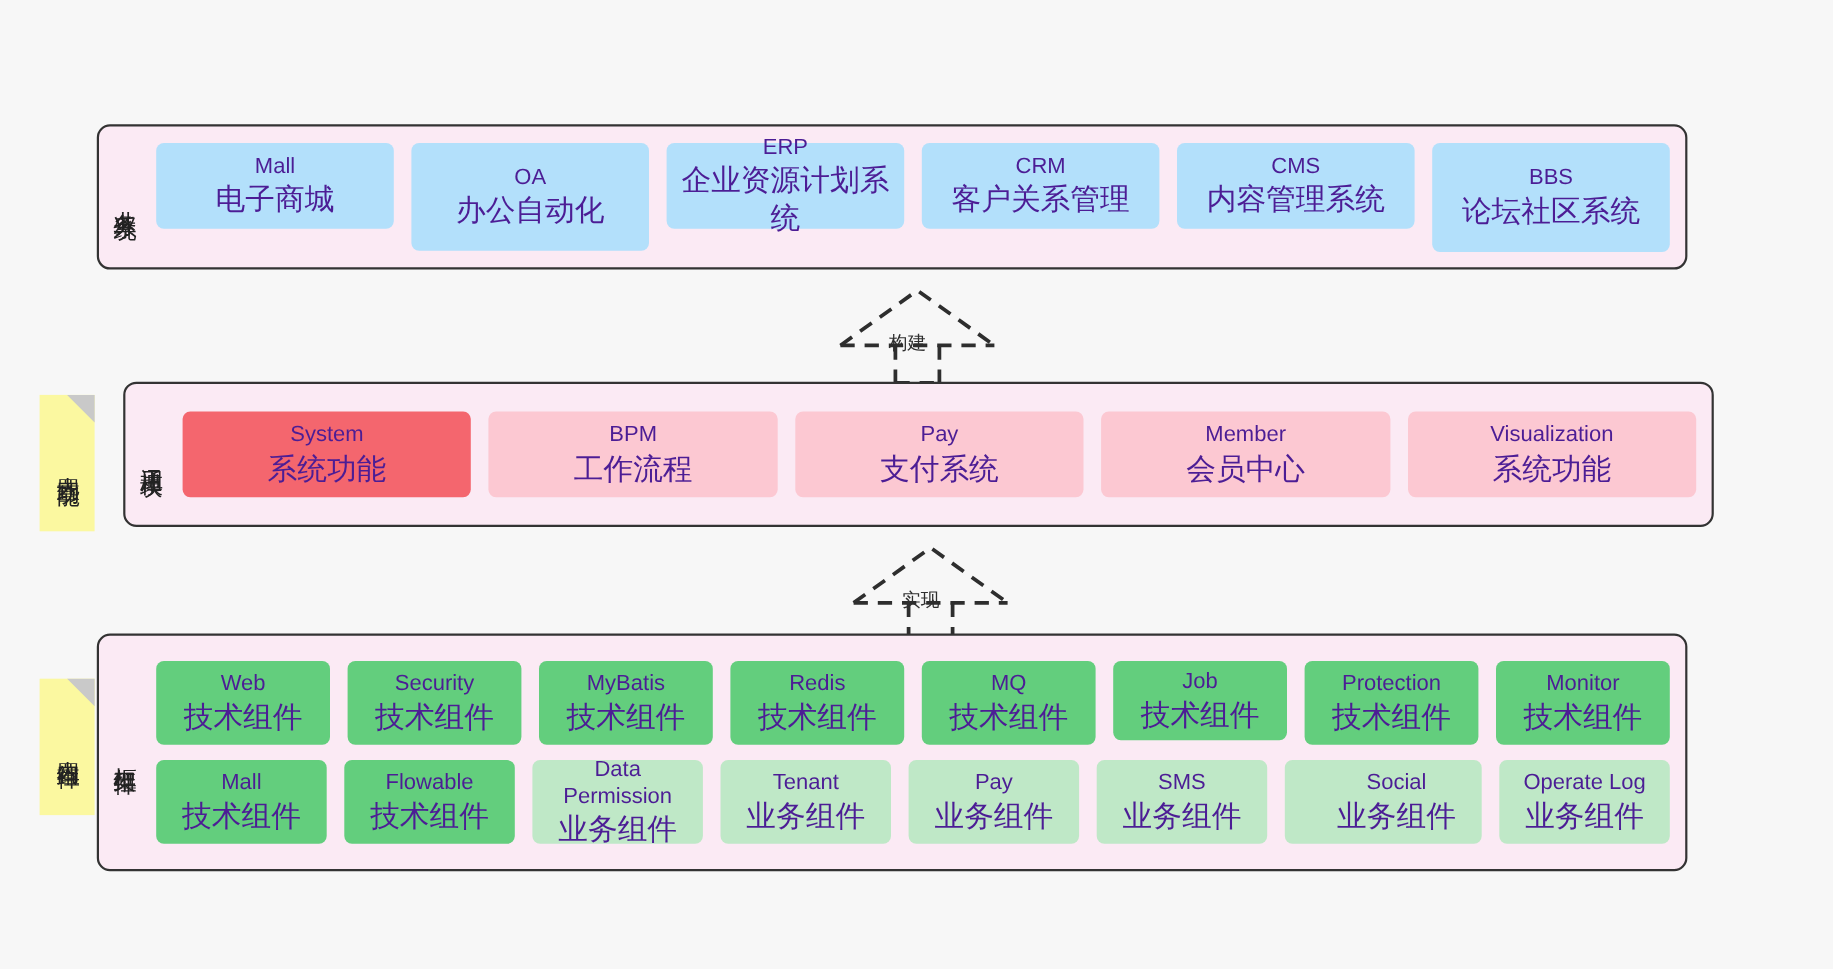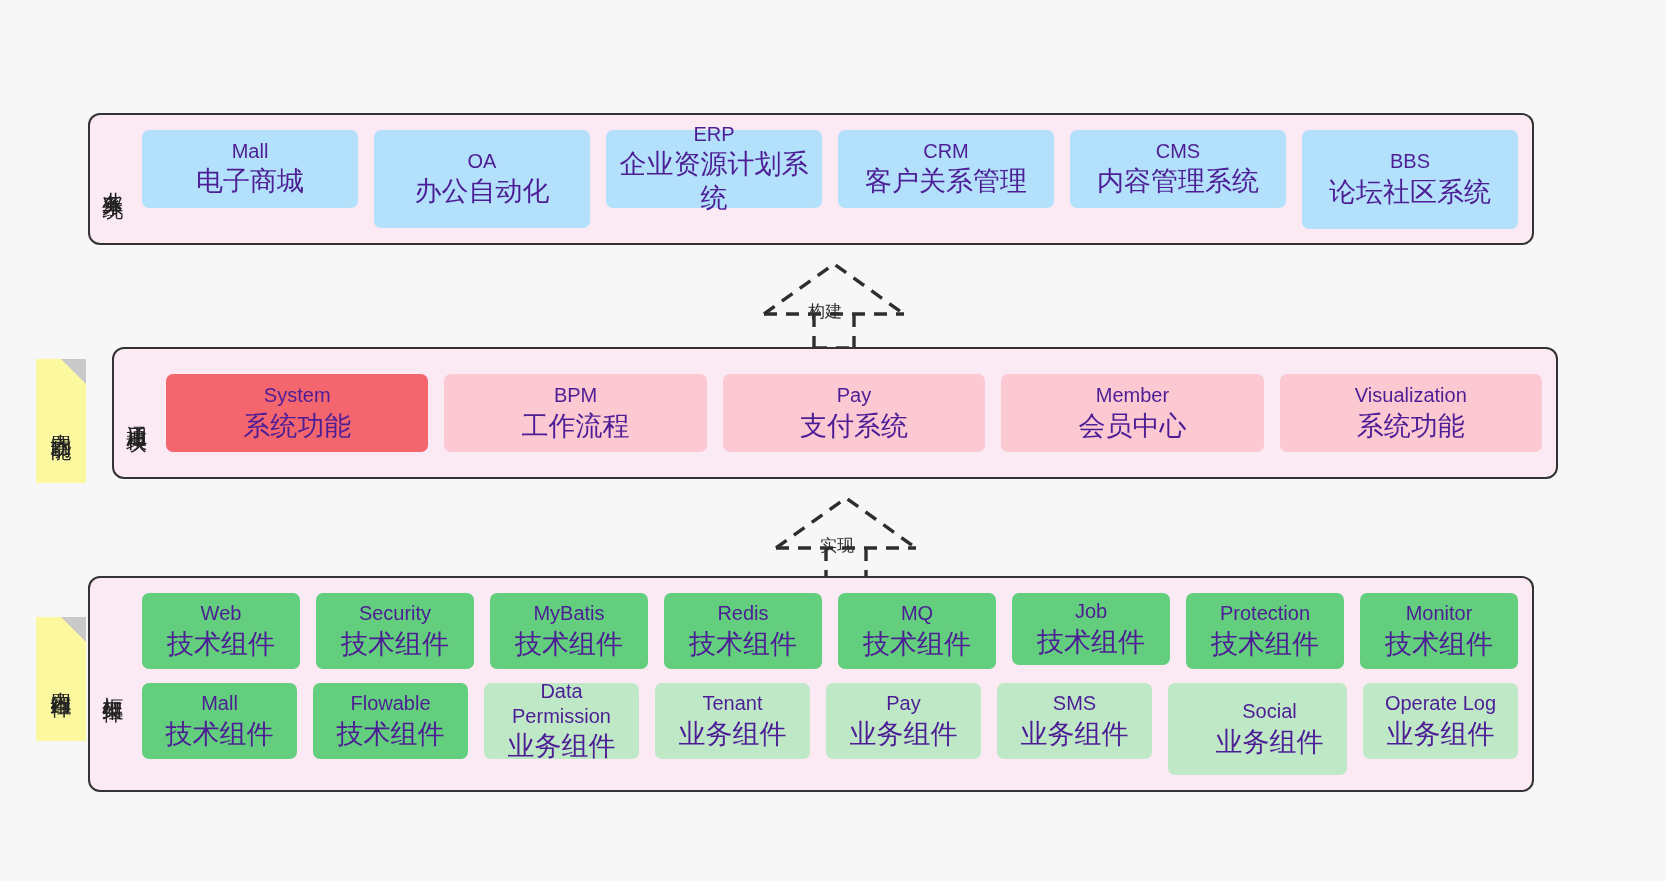--- a/index.html
+++ b/index.html
@@ -289,21 +289,21 @@
           <span class="l2">业务组件</span>
         </div>
         <div class="cell c-green-light" style="height:76px;">
           <span class="l1">Pay</span>
           <span class="l2">业务组件</span>
         </div>
         <div class="cell c-green-light" style="height:76px;">
           <span class="l1">SMS</span>
           <span class="l2">业务组件</span>
         </div>
-        <div class="cell c-green-light" style="height:92px;padding-left:28px;">
+        <div class="cell c-green-light" style="height:76px;padding-left:28px;">
           <span class="l1">Social</span>
           <span class="l2">业务组件</span>
         </div>
         <div class="cell c-green-light" style="height:76px;">
           <span class="l1">Operate Log</span>
           <span class="l2">业务组件</span>
         </div>
       </div>
 
     </div>

